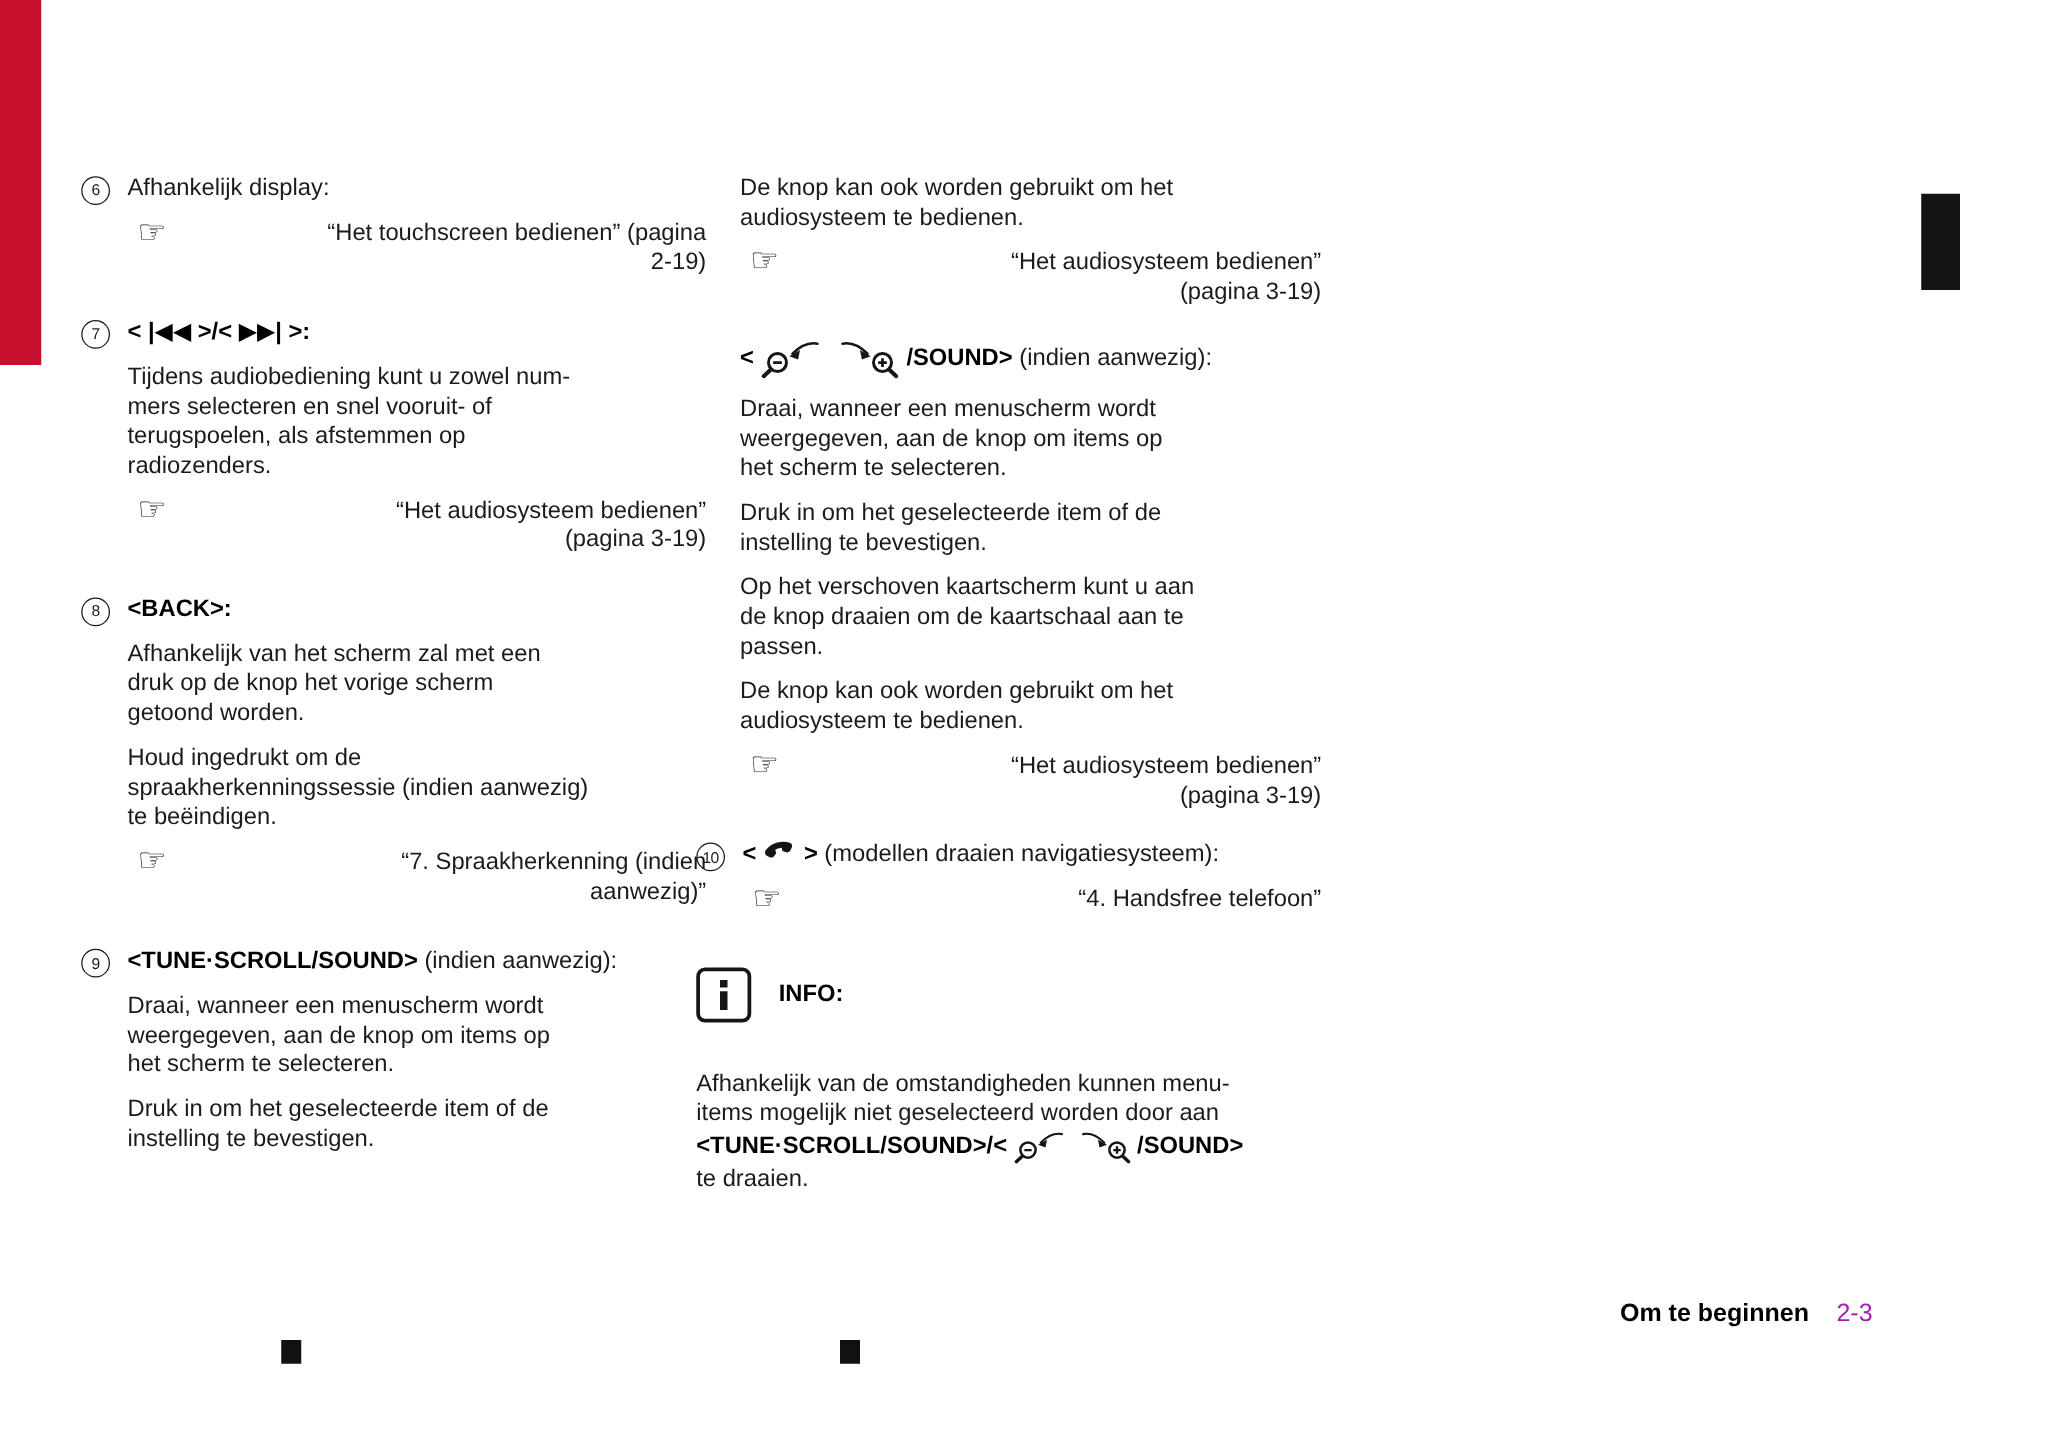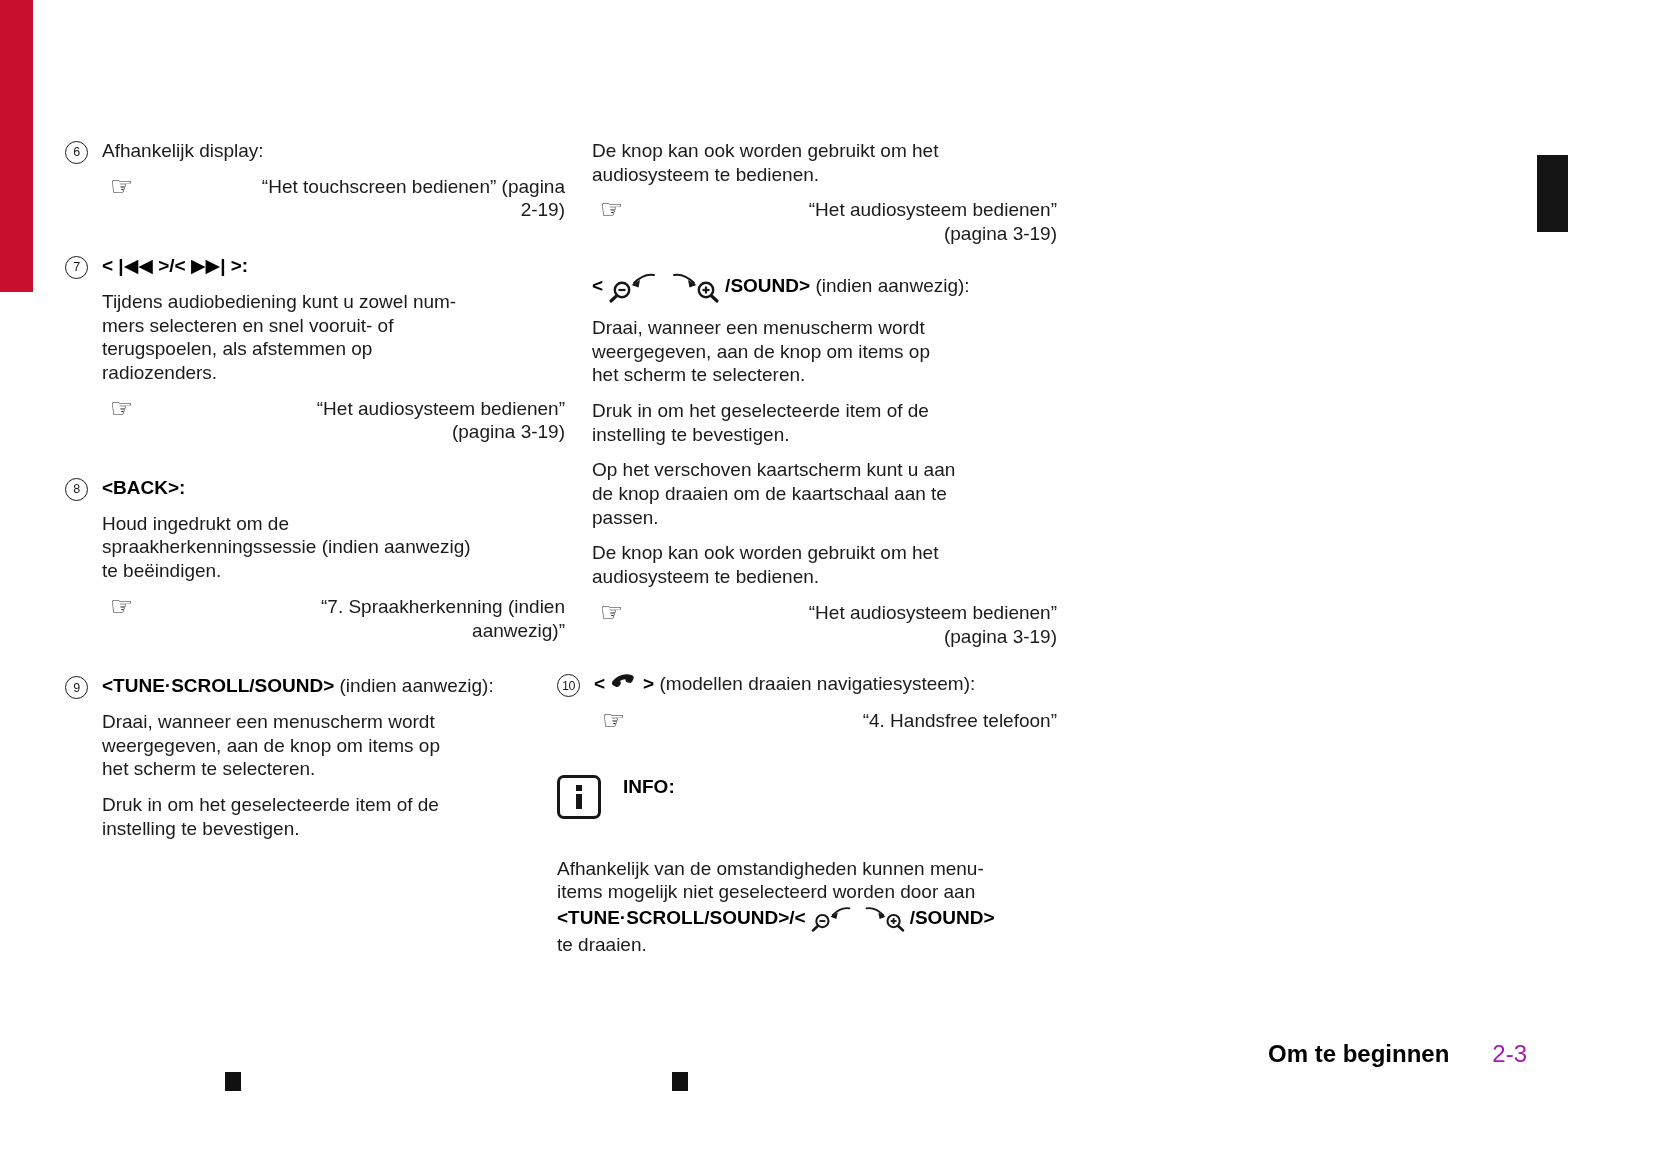--- a/index.html
+++ b/index.html
@@ -30,29 +30,29 @@
   .title{margin:0 0 12px 0;}
 
   .ref{display:flex;align-items:flex-start;margin:0 0 12px 0;padding-left:8px;}
   .hand{flex:0 0 auto;font-size:26px;line-height:22px;margin-right:30px;color:#222;
         font-family:"DejaVu Sans",sans-serif;}
   .ref-text{flex:1 1 auto;text-align:right;}
 
   .icon-svg{vertical-align:middle;margin:0 2px;}
   .phone-svg{vertical-align:middle;margin:0 4px 2px 4px;}
 
-  .info-head{display:flex;align-items:flex-start;margin:18px 0 14px 0;}
+  .info-head{display:flex;align-items:center;margin:18px 0 14px 0;}
   .info-icon{width:38px;height:38px;border:3px solid #161616;border-radius:7px;
              display:flex;flex-direction:column;align-items:center;justify-content:center;flex:0 0 auto;}
   .info-icon .dot{width:6px;height:6px;background:#161616;margin-bottom:3px;}
   .info-icon .stem{width:6px;height:15px;background:#161616;}
   .info-label{margin-left:22px;font-weight:700;color:#000;}
   .info-para{width:470px;white-space:pre-line;}
 
-  .footer{position:absolute;left:1268px;top:1040px;display:flex;align-items:baseline;font-size:24px;gap:21px;}
+  .footer{position:absolute;left:1296px;top:1040px;display:flex;align-items:baseline;font-size:20px;}
   .footer-title{font-weight:700;color:#000;}
   .footer-page{margin-left:22px;color:#a21caf;}
 
   .reg-mark{position:absolute;width:16px;height:19px;background:#111;}
   .reg-mark-1{left:225px;top:1072px;}
   .reg-mark-2{left:672px;top:1072px;}
 </style>
 </head>
 <body>
 
@@ -88,20 +88,23 @@
           <p class="ref-text">“Het audiosysteem bedienen”
 (pagina 3-19)</p>
         </div>
       </div>
     </div>
 
     <div class="item">
       <span class="num">8</span>
       <div class="content">
         <p class="title b">&lt;BACK&gt;:</p>
+        <p class="body">Afhankelijk van het scherm zal met een
+druk op de knop het vorige scherm
+getoond worden.</p>
         <p class="body">Houd ingedrukt om de
 spraakherkenningssessie (indien aanwezig)
 te beëindigen.</p>
         <div class="ref">
           <span class="hand">☞</span>
           <p class="ref-text">“7. Spraakherkenning (indien
 aanwezig)”</p>
         </div>
       </div>
     </div>

